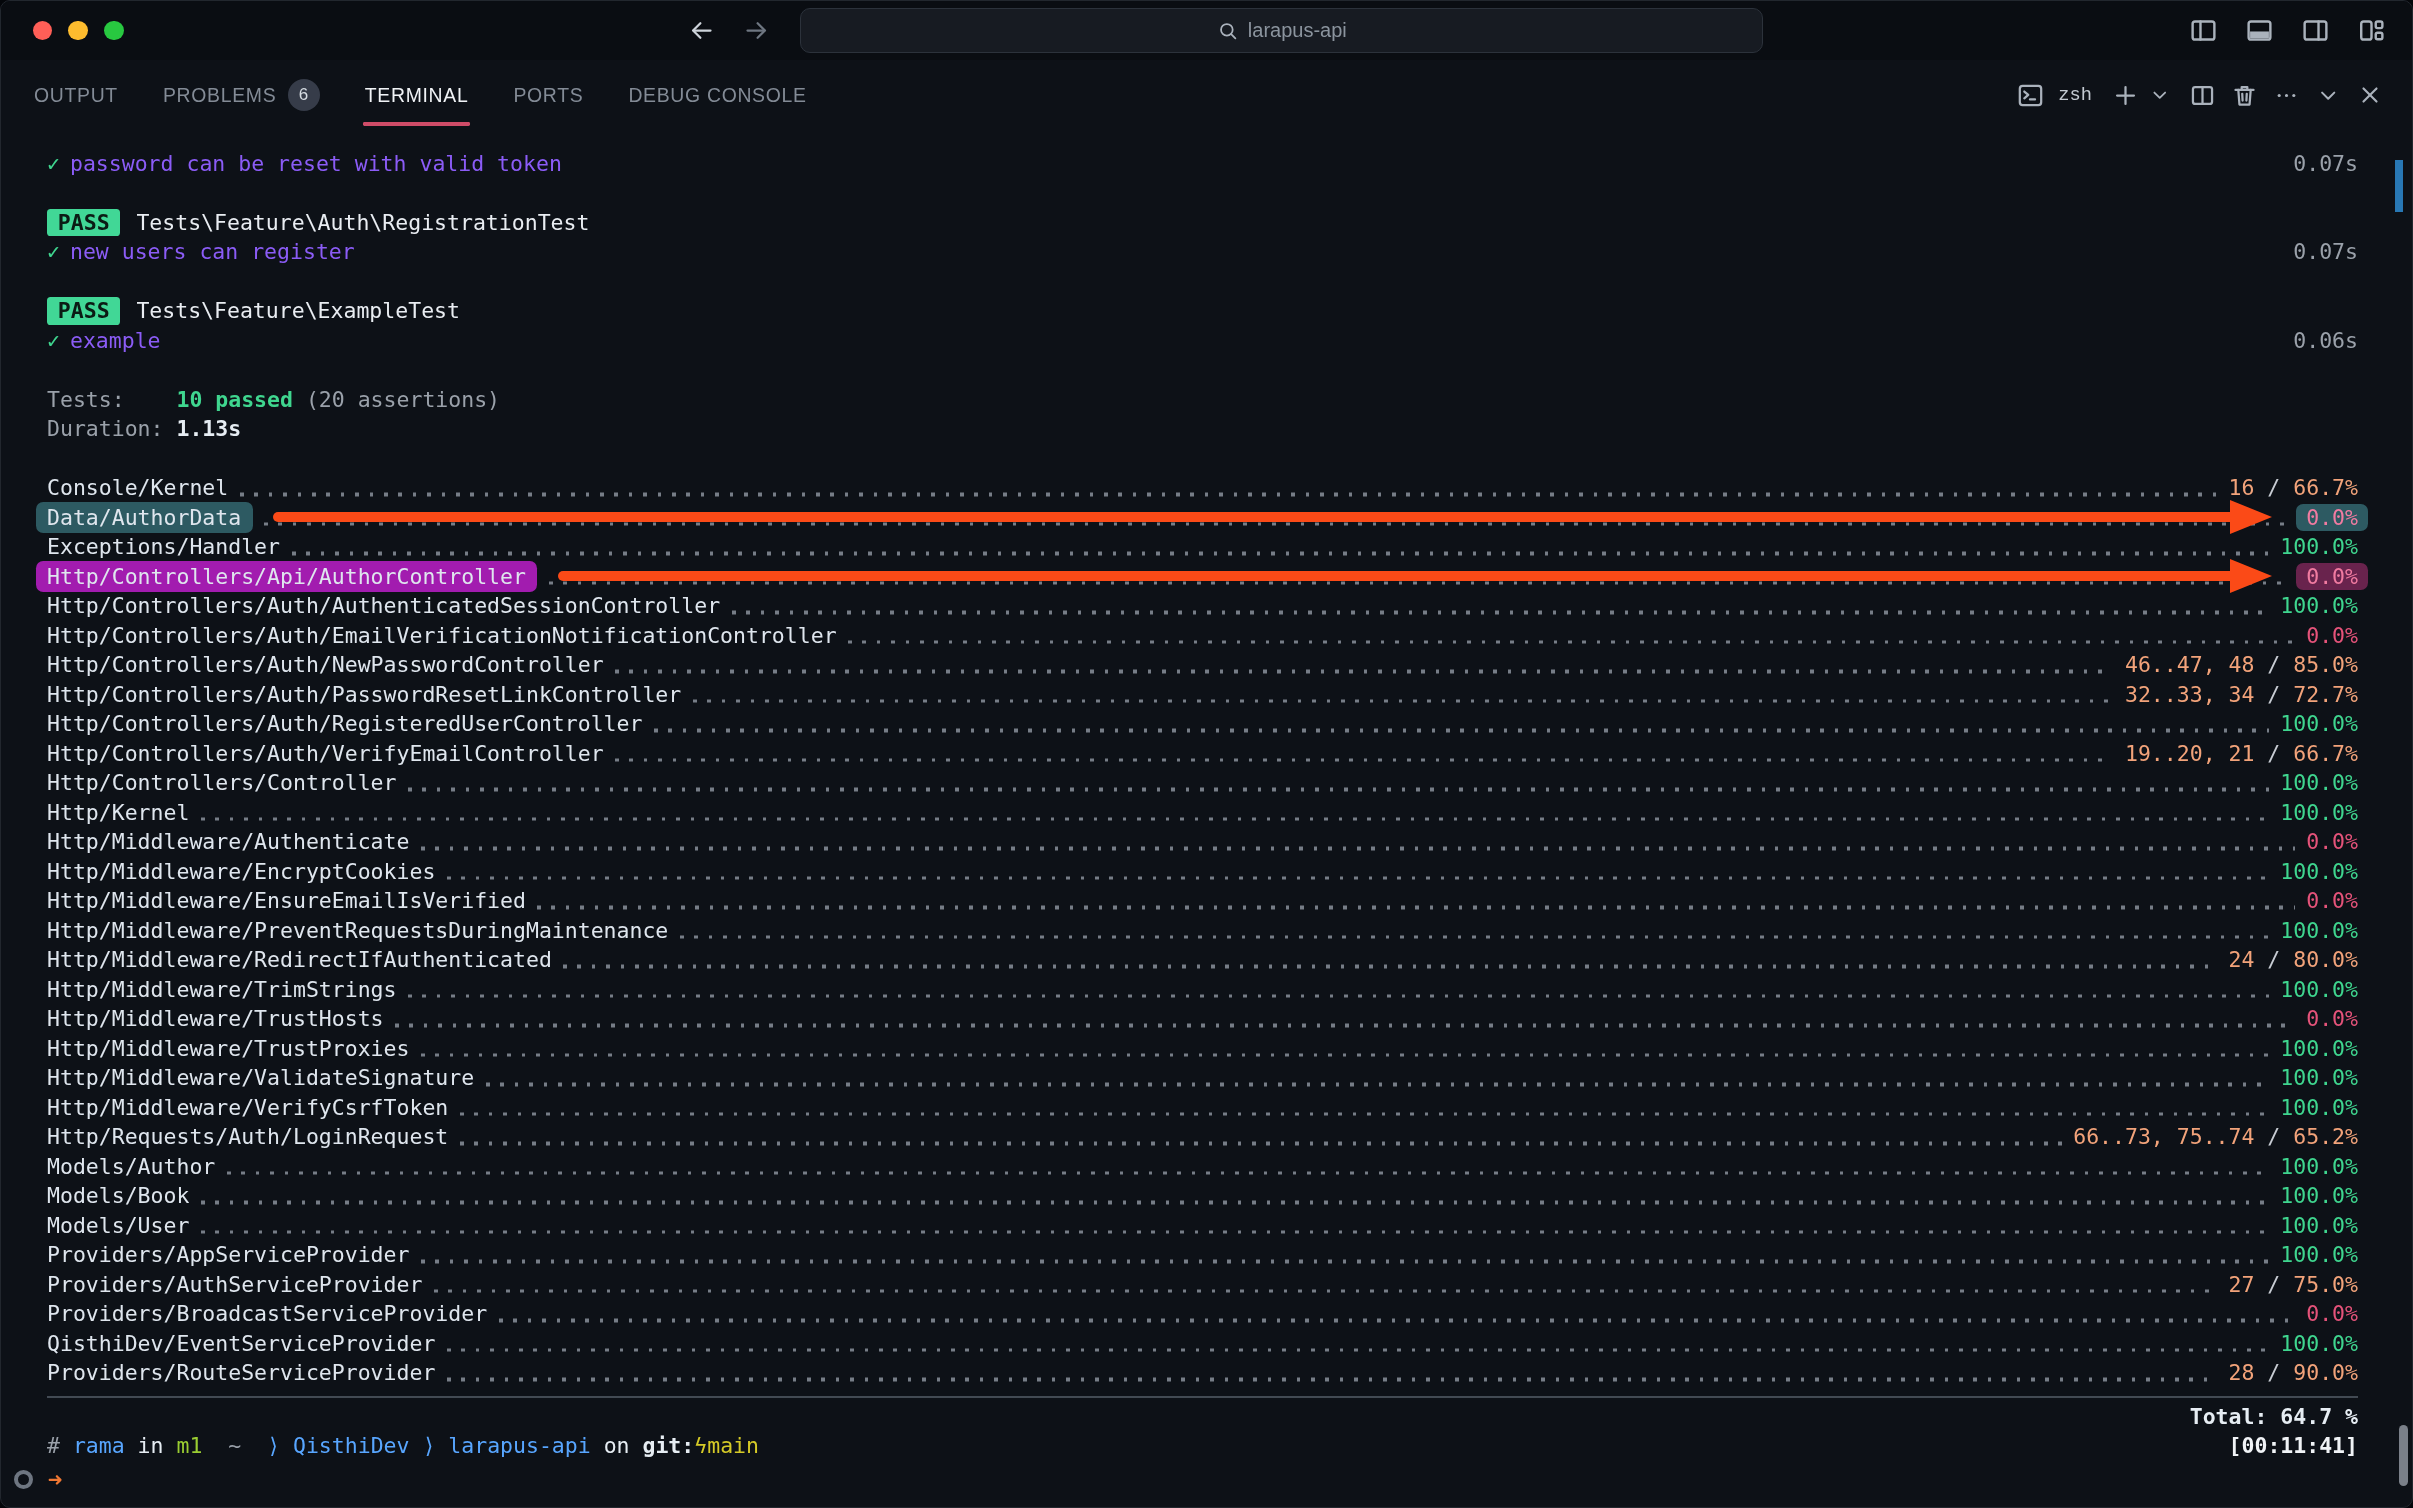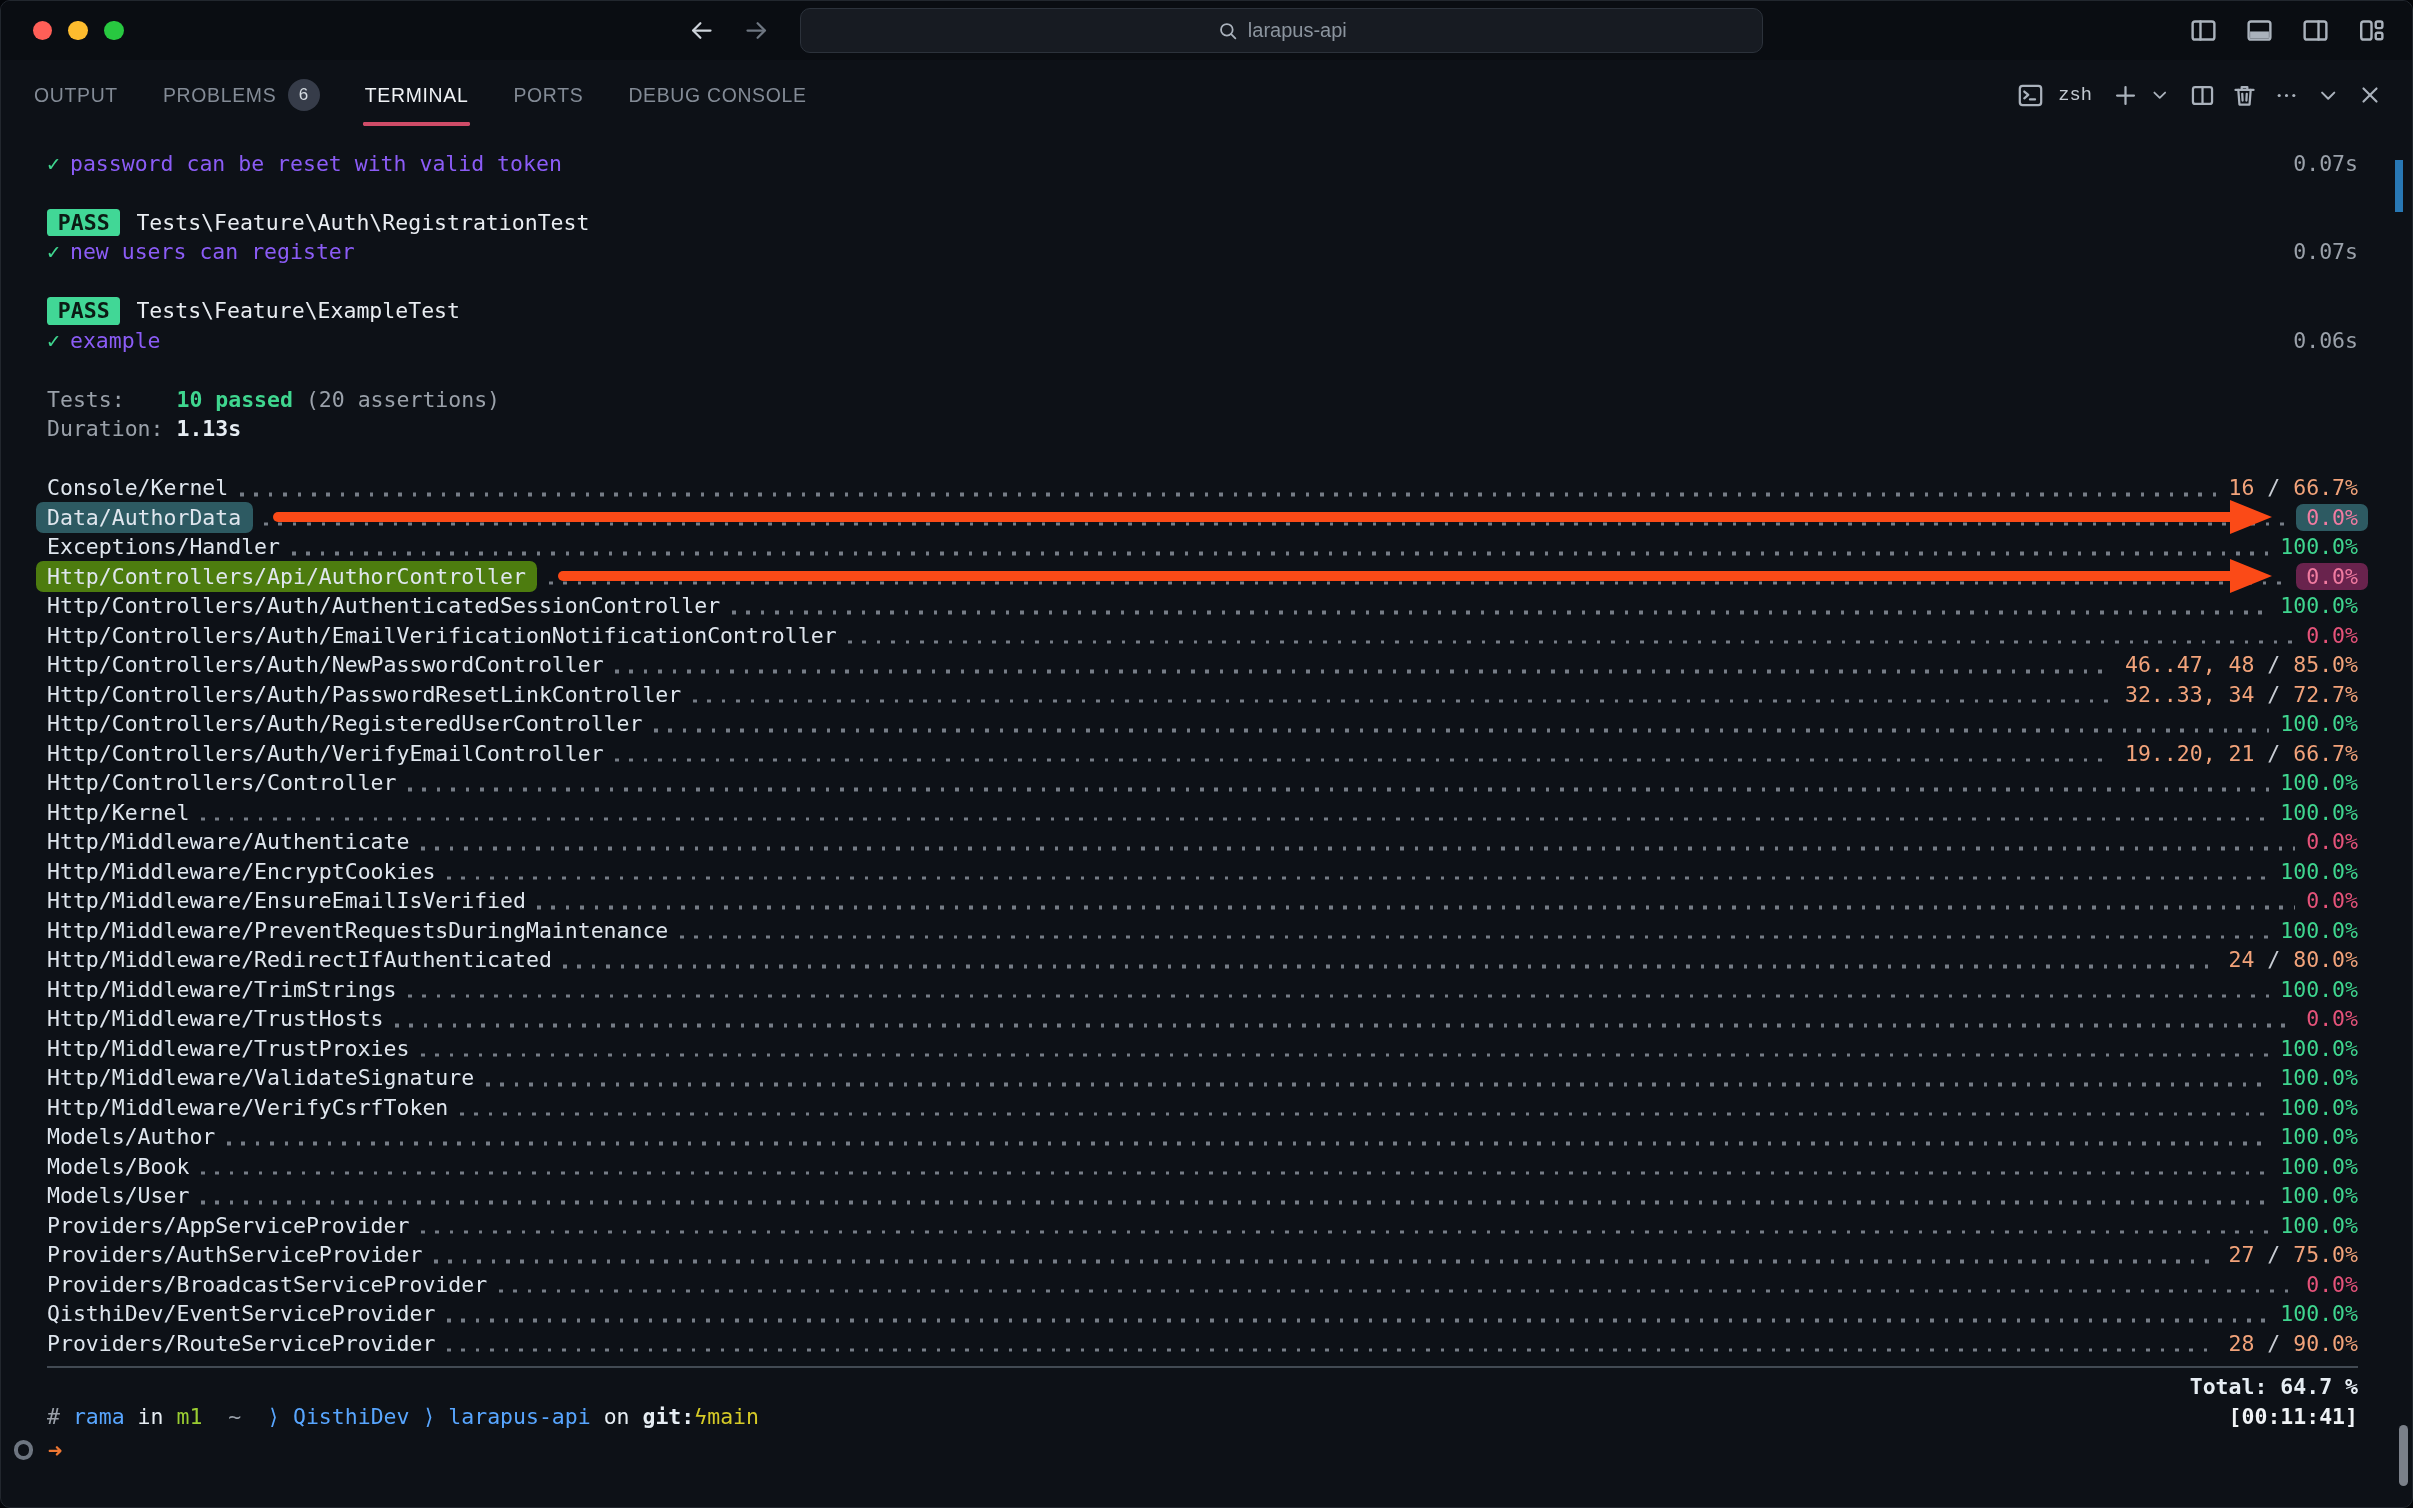--- a/index.html
+++ b/index.html
@@ -47,21 +47,21 @@
   .t-time { margin-left:auto; color:#9aa1aa; }
   .pass-badge { background:#41d796; color:#0b1b14; font-weight:bold; padding:1.4px 10.8px; border-radius:3.6px; margin-right:16px; }
   .suite { color:#e9edf2; }
   .c-dim { color:#9aa1aa; } .c-white { color:#e6edf3; }
   .c-greenb { color:#3fd68f; font-weight:bold; }
   .c-whiteb { color:#e6edf3; font-weight:bold; }
   .c-blue { color:#58a6ff; } .c-green2 { color:#9acd32; } .c-yellow { color:#d5ca27; }
   
   .cov-name { display:inline-block; color:#dfe6ee; }
   .hl-teal   { background:#2d5a62; padding:2.9px 11.5px; margin-left:-11.5px; border-radius:7.2px; }
-  .hl-magenta{ background:#4d7c0f; padding:2.9px 11.5px; margin-left:-11.5px; border-radius:7.2px; }
+  .hl-magenta{ background:#a21caf; padding:2.9px 11.5px; margin-left:-11.5px; border-radius:7.2px; }
   .dots { flex:1; height:3.6px; margin:0 11.5px; transform:translateY(6.5px);
           background:repeating-linear-gradient(90deg,#767d87 0 3.6px,transparent 3.6px 14.4px); }
   .cov-value { white-space:pre; }
   .v-green { color:#3fd68f; } .v-red { color:#e5537a; } .v-orange { color:#f2a37a; } .v-pink { color:#f17ba1; }
   .slash-dim { color:#c8cdd4; }
   .badge-teal    { background:#2d5a62; padding:1.4px 10px; margin-right:-10px; border-radius:7.2px; }
   .badge-magenta { background:#69234d; padding:1.4px 10px; margin-right:-10px; border-radius:7.2px; }
   .cov-arrow { position:absolute; top:50%; transform:translateY(-50%); right:86px; display:flex; align-items:center; z-index:3; }
   .arrow-shaft { flex:1; height:10px; background:#fb4a17; border-radius:5px 0 0 5px; }
   .arrow-head { width:0; height:0; border-top:17px solid transparent; border-bottom:17px solid transparent; border-left:42px solid #fb4a17; margin-left:-1.4px; }
@@ -245,20 +245,21 @@
         <div class="cov-row"><span class="cov-name">Http/Middleware/Authenticate</span><span class="dots"></span><span class="cov-value v-red"><span>0.0%</span></span></div>
         <div class="cov-row"><span class="cov-name">Http/Middleware/EncryptCookies</span><span class="dots"></span><span class="cov-value v-green"><span>100.0%</span></span></div>
         <div class="cov-row"><span class="cov-name">Http/Middleware/EnsureEmailIsVerified</span><span class="dots"></span><span class="cov-value v-red"><span>0.0%</span></span></div>
         <div class="cov-row"><span class="cov-name">Http/Middleware/PreventRequestsDuringMaintenance</span><span class="dots"></span><span class="cov-value v-green"><span>100.0%</span></span></div>
         <div class="cov-row"><span class="cov-name">Http/Middleware/RedirectIfAuthenticated</span><span class="dots"></span><span class="cov-value v-orange"><span>24</span><span class="slash-dim"> / </span><span>80.0%</span></span></div>
         <div class="cov-row"><span class="cov-name">Http/Middleware/TrimStrings</span><span class="dots"></span><span class="cov-value v-green"><span>100.0%</span></span></div>
         <div class="cov-row"><span class="cov-name">Http/Middleware/TrustHosts</span><span class="dots"></span><span class="cov-value v-red"><span>0.0%</span></span></div>
         <div class="cov-row"><span class="cov-name">Http/Middleware/TrustProxies</span><span class="dots"></span><span class="cov-value v-green"><span>100.0%</span></span></div>
         <div class="cov-row"><span class="cov-name">Http/Middleware/ValidateSignature</span><span class="dots"></span><span class="cov-value v-green"><span>100.0%</span></span></div>
         <div class="cov-row"><span class="cov-name">Http/Middleware/VerifyCsrfToken</span><span class="dots"></span><span class="cov-value v-green"><span>100.0%</span></span></div>
+        <div class="cov-row"><span class="cov-name">Http/Requests/Auth/LoginRequest</span><span class="dots"></span><span class="cov-value v-orange"><span>66..73, 75..74</span><span class="slash-dim"> / </span><span>65.2%</span></span></div>
         <div class="cov-row"><span class="cov-name">Models/Author</span><span class="dots"></span><span class="cov-value v-green"><span>100.0%</span></span></div>
         <div class="cov-row"><span class="cov-name">Models/Book</span><span class="dots"></span><span class="cov-value v-green"><span>100.0%</span></span></div>
         <div class="cov-row"><span class="cov-name">Models/User</span><span class="dots"></span><span class="cov-value v-green"><span>100.0%</span></span></div>
         <div class="cov-row"><span class="cov-name">Providers/AppServiceProvider</span><span class="dots"></span><span class="cov-value v-green"><span>100.0%</span></span></div>
         <div class="cov-row"><span class="cov-name">Providers/AuthServiceProvider</span><span class="dots"></span><span class="cov-value v-orange"><span>27</span><span class="slash-dim"> / </span><span>75.0%</span></span></div>
         <div class="cov-row"><span class="cov-name">Providers/BroadcastServiceProvider</span><span class="dots"></span><span class="cov-value v-red"><span>0.0%</span></span></div>
         <div class="cov-row"><span class="cov-name">QisthiDev/EventServiceProvider</span><span class="dots"></span><span class="cov-value v-green"><span>100.0%</span></span></div>
         <div class="cov-row"><span class="cov-name">Providers/RouteServiceProvider</span><span class="dots"></span><span class="cov-value v-orange"><span>28</span><span class="slash-dim"> / </span><span>90.0%</span></span></div>
       </div>
     <div class="separator"></div>

